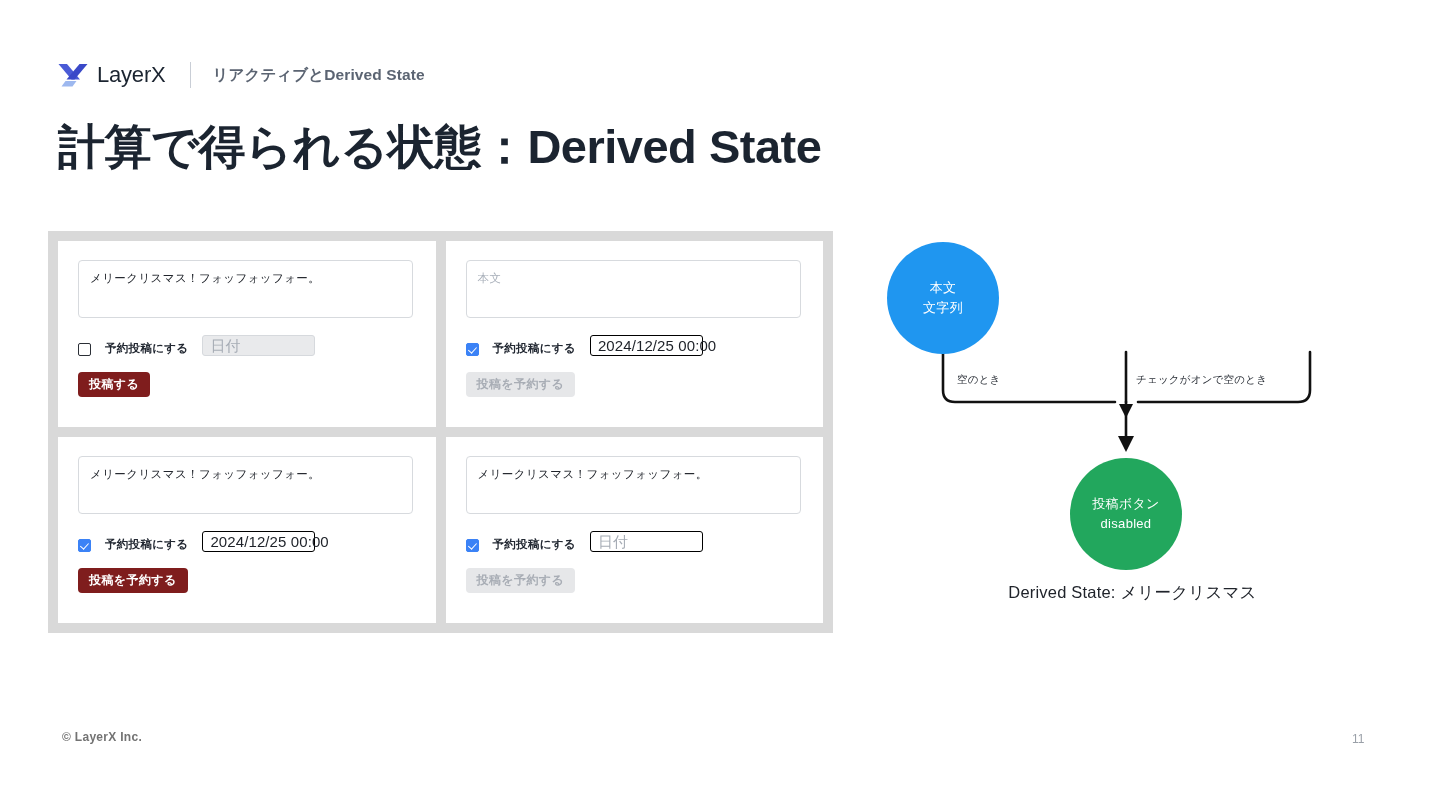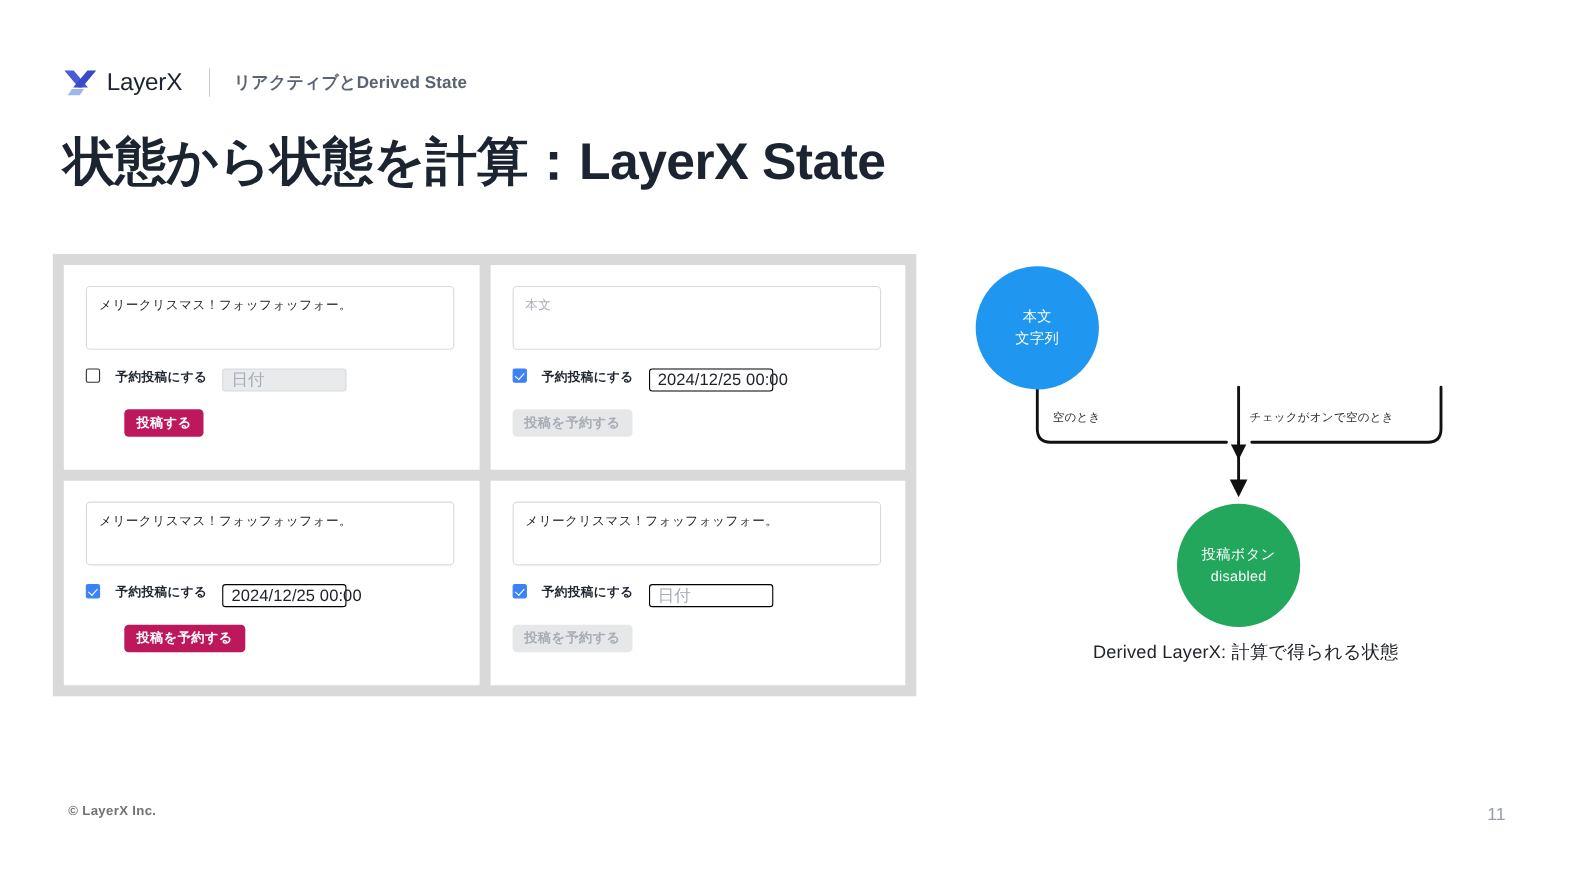--- a/index.html
+++ b/index.html
@@ -98,21 +98,21 @@
     font-size: 11.5px;
     line-height: 1.4;
     color: #20242b;
     letter-spacing: 0.4px;
   }
   .demo-textarea.placeholder {
     color: #a9b0ba;
   }
   .check-row {
     display: flex;
-    align-items: flex-start;
+    align-items: flex-end;
     margin-top: 17px;
     height: 21px;
   }
   .cbox {
     width: 13px;
     height: 13px;
     box-sizing: border-box;
     border-radius: 2px;
     flex: none;
   }
@@ -171,23 +171,22 @@
     margin-top: 16px;
     display: inline-block;
     border-radius: 4px;
     font-size: 12px;
     font-weight: 700;
     letter-spacing: 0.4px;
     padding: 6px 11px 7px 11px;
     line-height: 1;
   }
   .demo-button.primary {
-    background: #be185d;
+    background: #7f1d1d;
     color: #ffffff;
-    margin-left: 35px;
   }
   .demo-button.disabled {
     background: #e6e7e9;
     color: #a8adb5;
   }
 
   
   .diagram {
     position: absolute;
     left: 860px;
@@ -251,21 +250,21 @@
     top: 730px;
     font-size: 12px;
     font-weight: 700;
     color: #737373;
     letter-spacing: 0.3px;
   }
   .footer-right {
     position: absolute;
     left: 1352px;
     top: 732px;
-    font-size: 16px;
+    font-size: 12px;
     color: #9aa0a8;
   }
 </style>
 </head>
 <body>
 
 <div class="slide-header">
   <div class="logo-lockup">
     <span>
       <svg class="logo-mark" viewBox="0 0 30 26" aria-hidden="true">
@@ -273,21 +272,21 @@
         <polygon points="21.5,2 29.5,2 16.5,17.5 8.5,17.5" fill="#3a49c8"></polygon>
         <polygon points="7.5,19 18.5,19 14.5,24.5 3.5,24.5" fill="#9db8ef"></polygon>
       </svg>
     </span>
     <span class="logo-word">LayerX</span>
   </div>
   <div class="header-divider"></div>
   <div class="header-subtitle">リアクティブとDerived State</div>
 </div>
 
-<div class="slide-title">状態から状態を計算：LayerX State</div>
+<div class="slide-title">計算で得られる状態：Derived State</div>
 
 <div class="demo-frame">
 
   <div class="demo-card">
     <div class="demo-textarea">メリークリスマス！フォッフォッフォー。</div>
     <div class="check-row">
       <span class="cbox off"></span>
       <span class="check-label">予約投稿にする</span>
       <span class="date-field disabled">日付</span>
     </div>
@@ -348,17 +347,17 @@
 
 
   <div class="edge-label" style="left:97px; top:183px;">空のとき</div>
   <div class="edge-label" style="left:276px; top:183px;">チェックがオンで空のとき</div>
 
   <div class="node node-green" style="left:210px; top:268px; width:112px; height:112px;">
     <span>投稿ボタン</span>
     <span>disabled</span>
   </div>
 
-  <div class="diagram-caption caption-bottom">Derived LayerX: 計算で得られる状態</div>
+  <div class="diagram-caption caption-bottom">Derived State: メリークリスマス</div>
 </div>
 
 <div class="footer-left">© LayerX Inc.</div>
 <div class="footer-right">11</div>
 
 </body></html>

